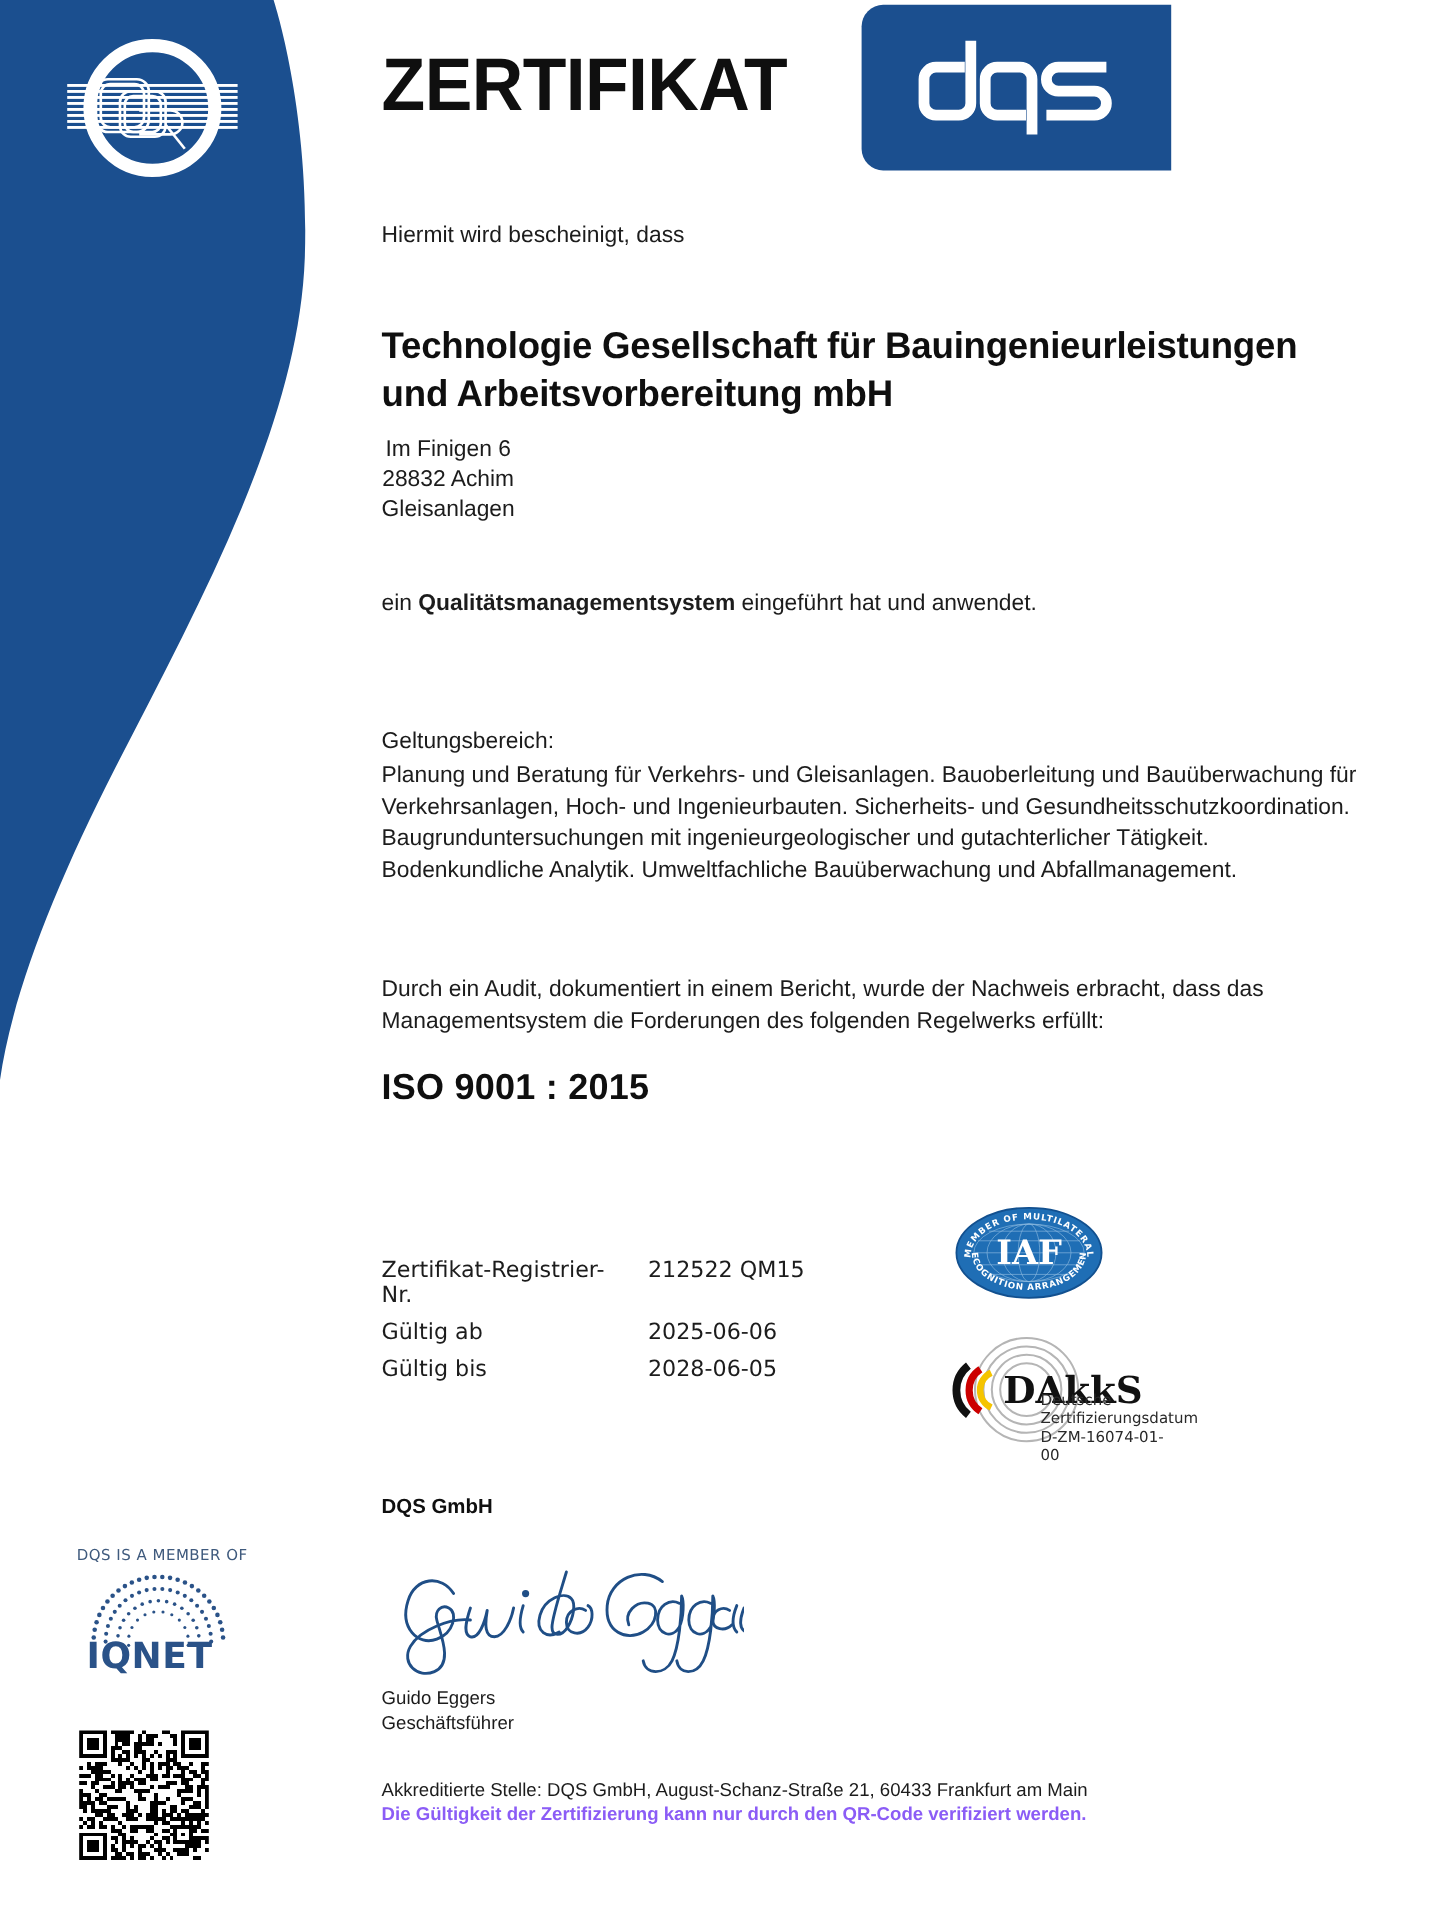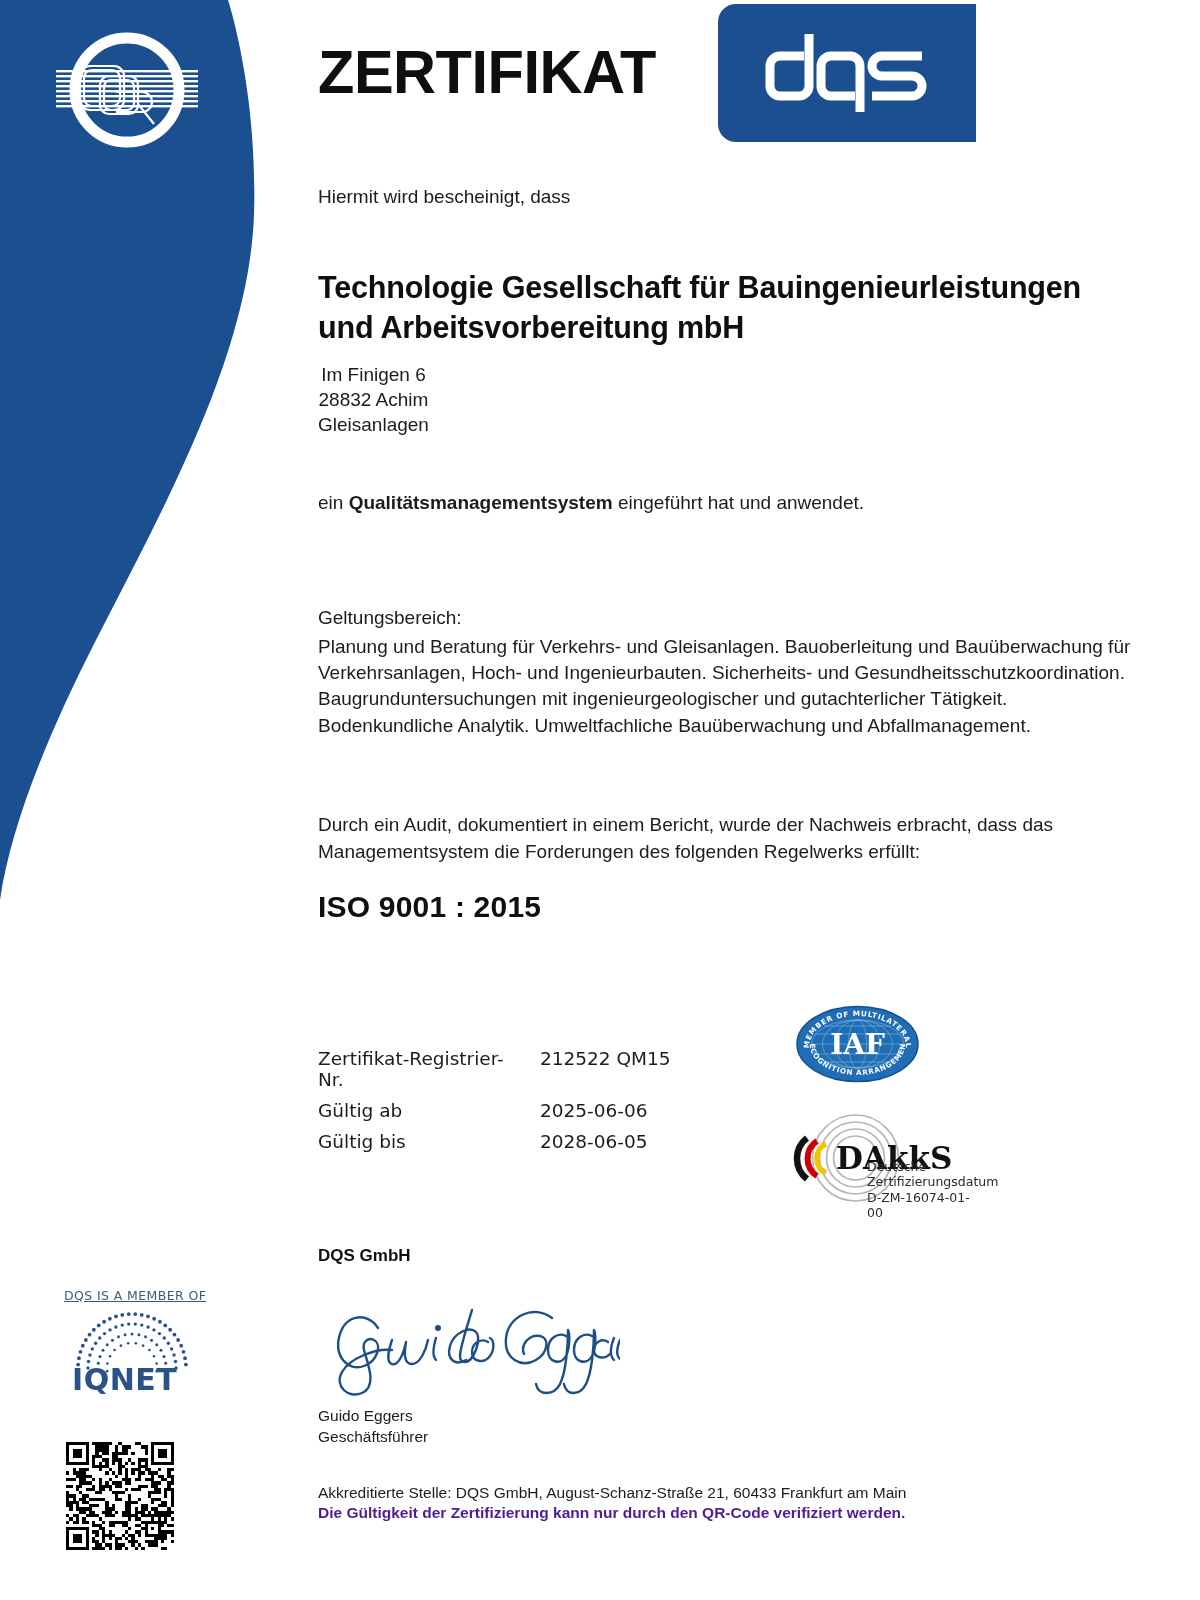--- a/index.html
+++ b/index.html
@@ -80,30 +80,30 @@
   .dakks-num { position:absolute; left:867px; top:1190px; z-index:5;
                font-family:"DejaVu Sans", sans-serif; font-size:12.5px; color:#2a2a2a; }
 
   
   .company-sig { position:absolute; left:318px; top:1246px; font-size:17px; font-weight:700; color:#0f0f0f; z-index:4;}
   .signature   { position:absolute; left:320px; top:1290px; width:300px; height:110px; z-index:4; }
   .sig-name    { position:absolute; left:318px; top:1406px; font-size:15.5px; line-height:1.33; color:#1c1c1c; z-index:4;}
 
   
   .iqnet-label { position:absolute; left:64px; top:1288px; font-size:12.5px; letter-spacing:0.4px;
-                 color:#3f5a7d; font-family:"DejaVu Sans", sans-serif; z-index:4;text-decoration:underline;}
+                 color:#3f5a7d; font-family:"DejaVu Sans", sans-serif; z-index:4;}
   .iqnet-mark  { position:absolute; left:60px; top:1306px; width:150px; height:92px; z-index:4; }
 
   
   .qr { position:absolute; left:66px; top:1442px; width:108px; height:108px; z-index:4; image-rendering: pixelated;}
 
   
   .footer { position:absolute; left:318px; top:1484px; z-index:4; }
   .footer .l1 { font-size:15.5px; color:#1c1c1c; }
-  .footer .l2 { font-size:15.5px; font-weight:700; color:#4c1d95; margin-top:2px; }
+  .footer .l2 { font-size:15.5px; font-weight:700; color:#8b5cf6; margin-top:2px; }
 </style>
 </head>
 <body>
 
 <div class="page">
 
   <svg class="blue-swoosh" viewBox="0 0 640 900" preserveAspectRatio="none">
     <path d="M0,0 L228,0 C228,0 258,90 254,215 C249,352 168,500 96,640 C44,742 10,830 0,900 Z" fill="#1b4f8f"></path>
   </svg>
 

